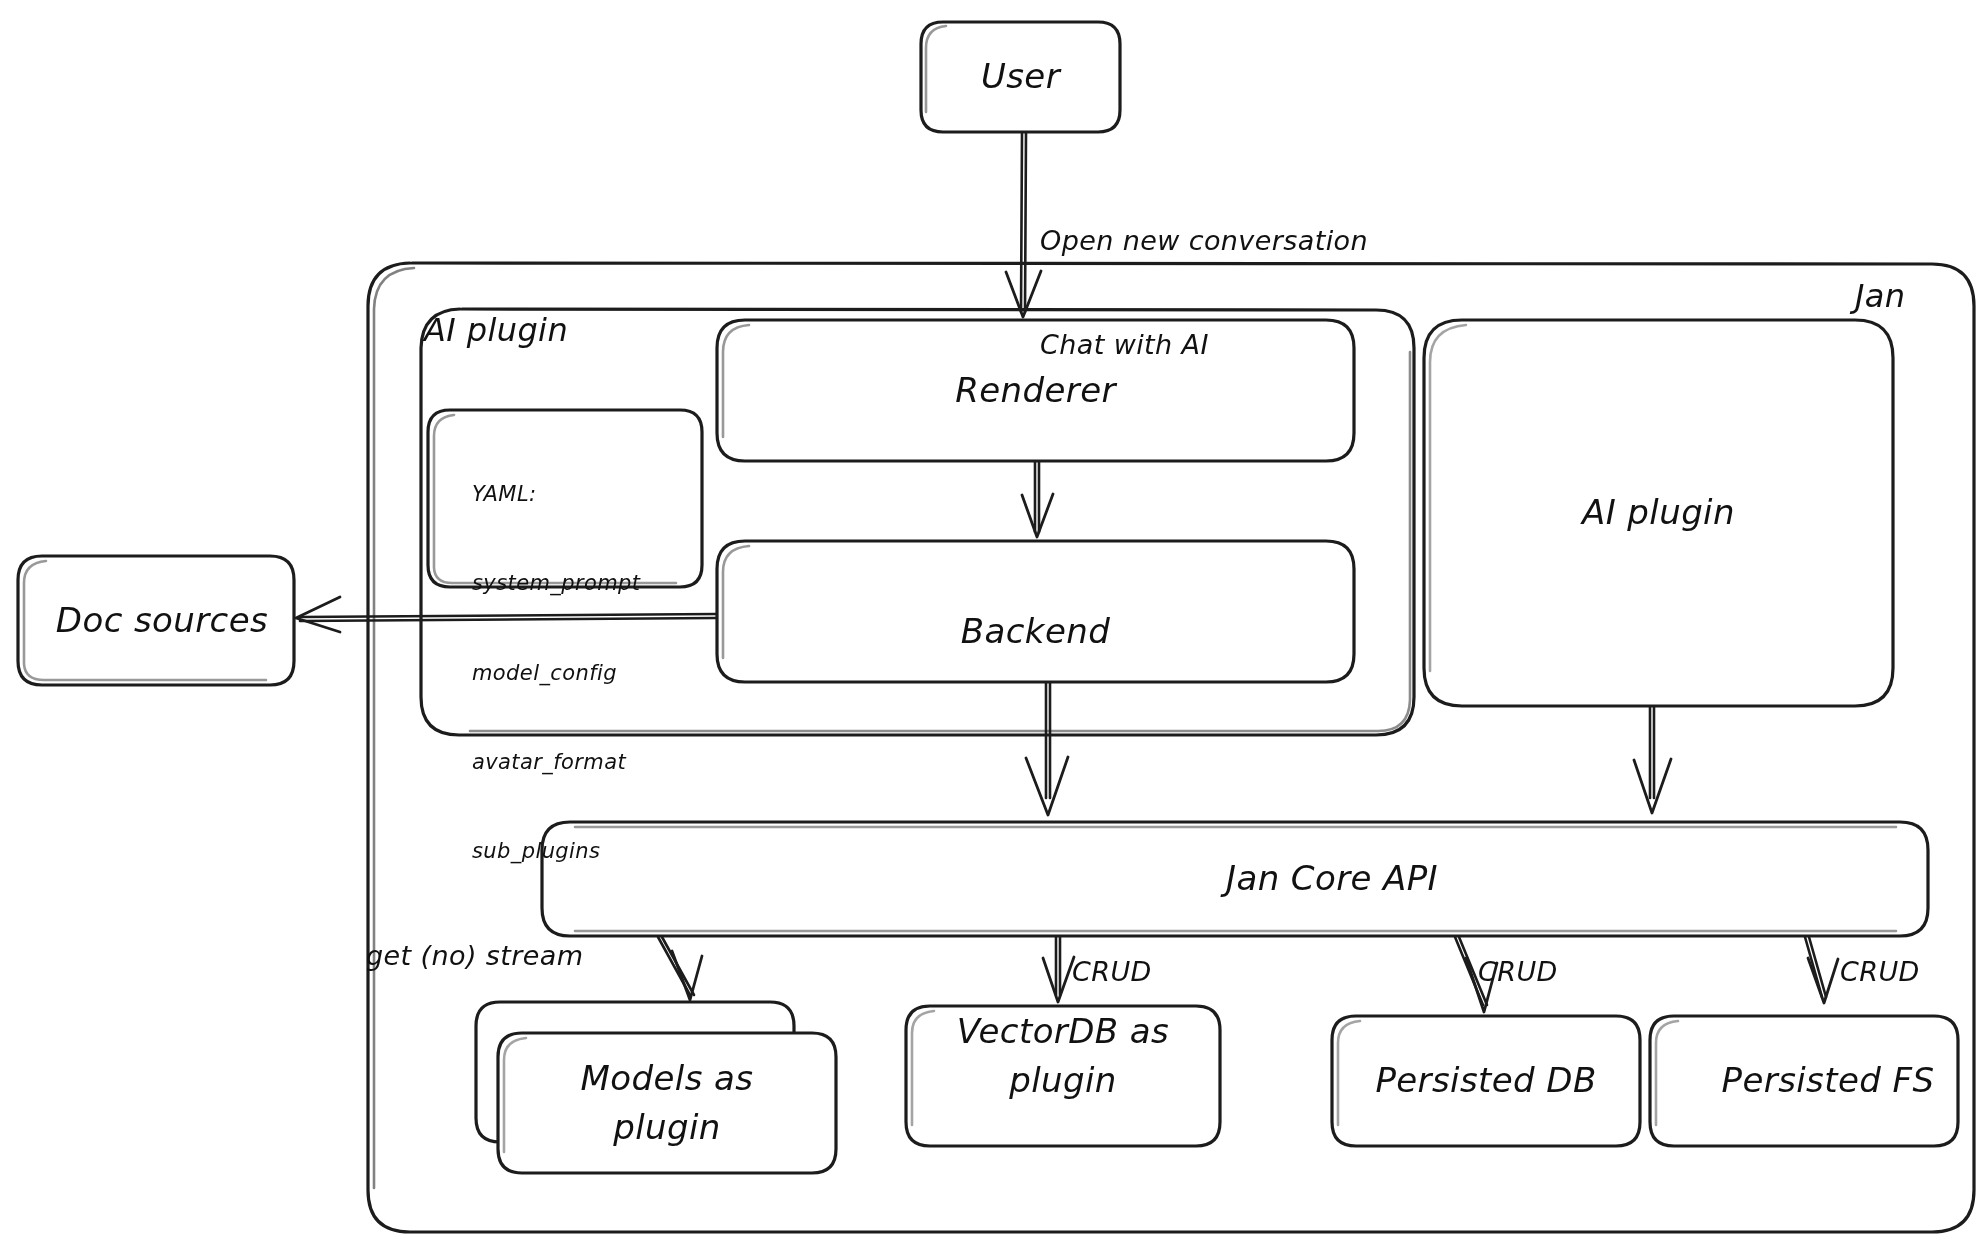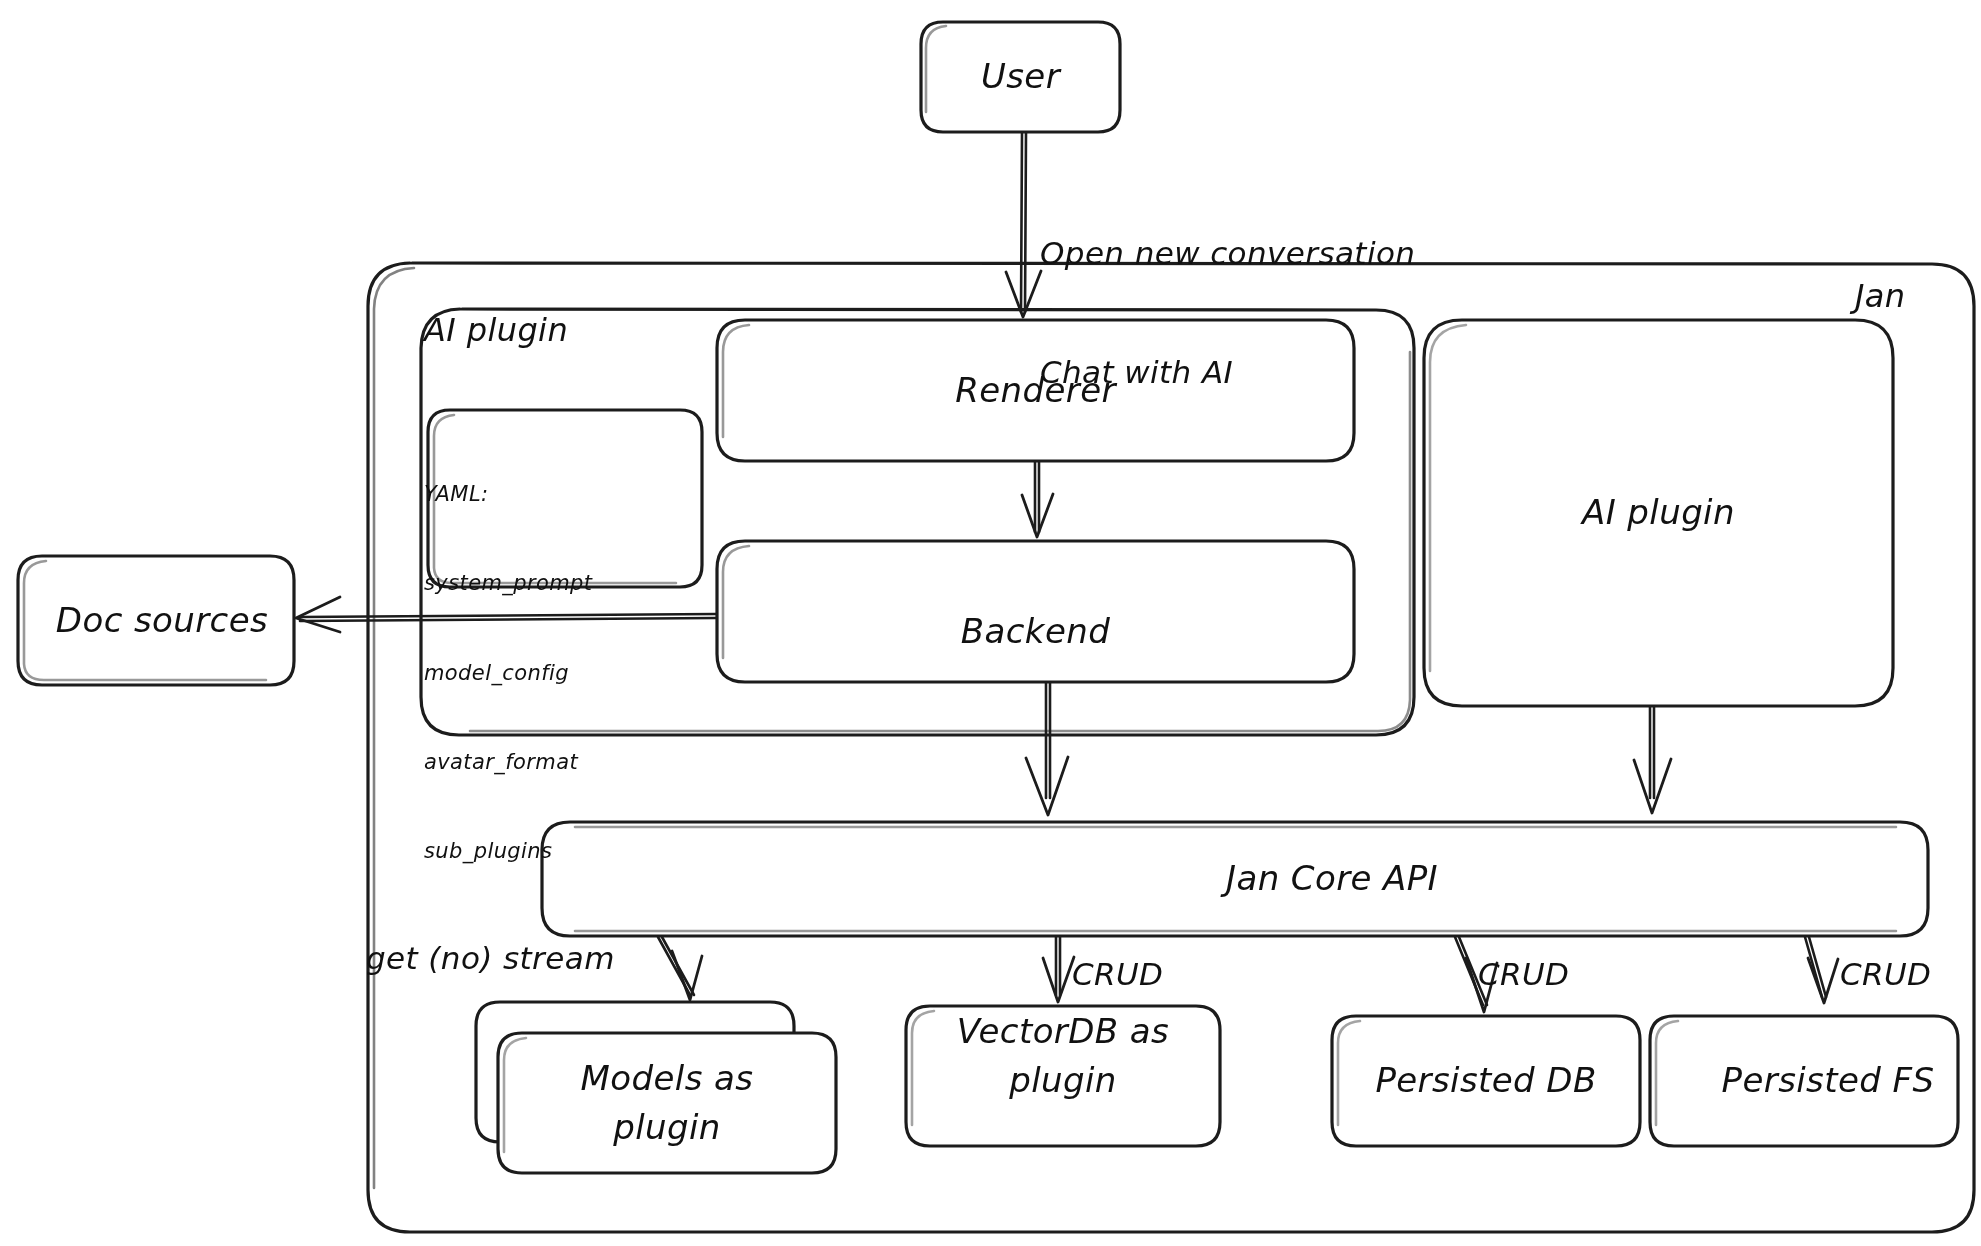--- a/index.html
+++ b/index.html
@@ -70,21 +70,21 @@
     display: flex;
     align-items: center;
     justify-content: center;
     text-align: center;
   }
   .center-wrap .node-title { font-size: 34px; }
   .group-label {
     font-size: 32px;
   }
   .edge-label {
-    font-size: 31px;
+    font-size: 27px;
   }
   .yaml-text {
     font-size: 21px;
     line-height: 1.42;
   }
   .yaml-text .yaml-line { display: block; }
 </style>
 </head>
 <body>
 
@@ -231,21 +231,21 @@
   </div>
 
   <div class="center-wrap" style="left:1424px; top:320px; width:469px; height:386px;">
     <span class="label node-title" style="position:relative;">AI plugin</span>
   </div>
 
   <div class="center-wrap" style="left:18px; top:556px; width:276px; height:129px;">
     <span class="label node-title" style="position:relative;margin-left:12px;">Doc sources</span>
   </div>
 
-  <div class="label yaml-text" style="left:424px; top:420px; width:250px;">
+  <div class="label yaml-text" style="left:472px; top:420px; width:250px;">
     <span class="yaml-line">YAML:</span>
     <span class="yaml-line">system_prompt</span>
     <span class="yaml-line">model_config</span>
     <span class="yaml-line">avatar_format</span>
     <span class="yaml-line">sub_plugins</span>
   </div>
 
   <div class="center-wrap" style="left:542px; top:822px; width:1580px; height:114px;">
     <span class="label node-title" style="position:relative;">Jan Core API</span>
   </div>

